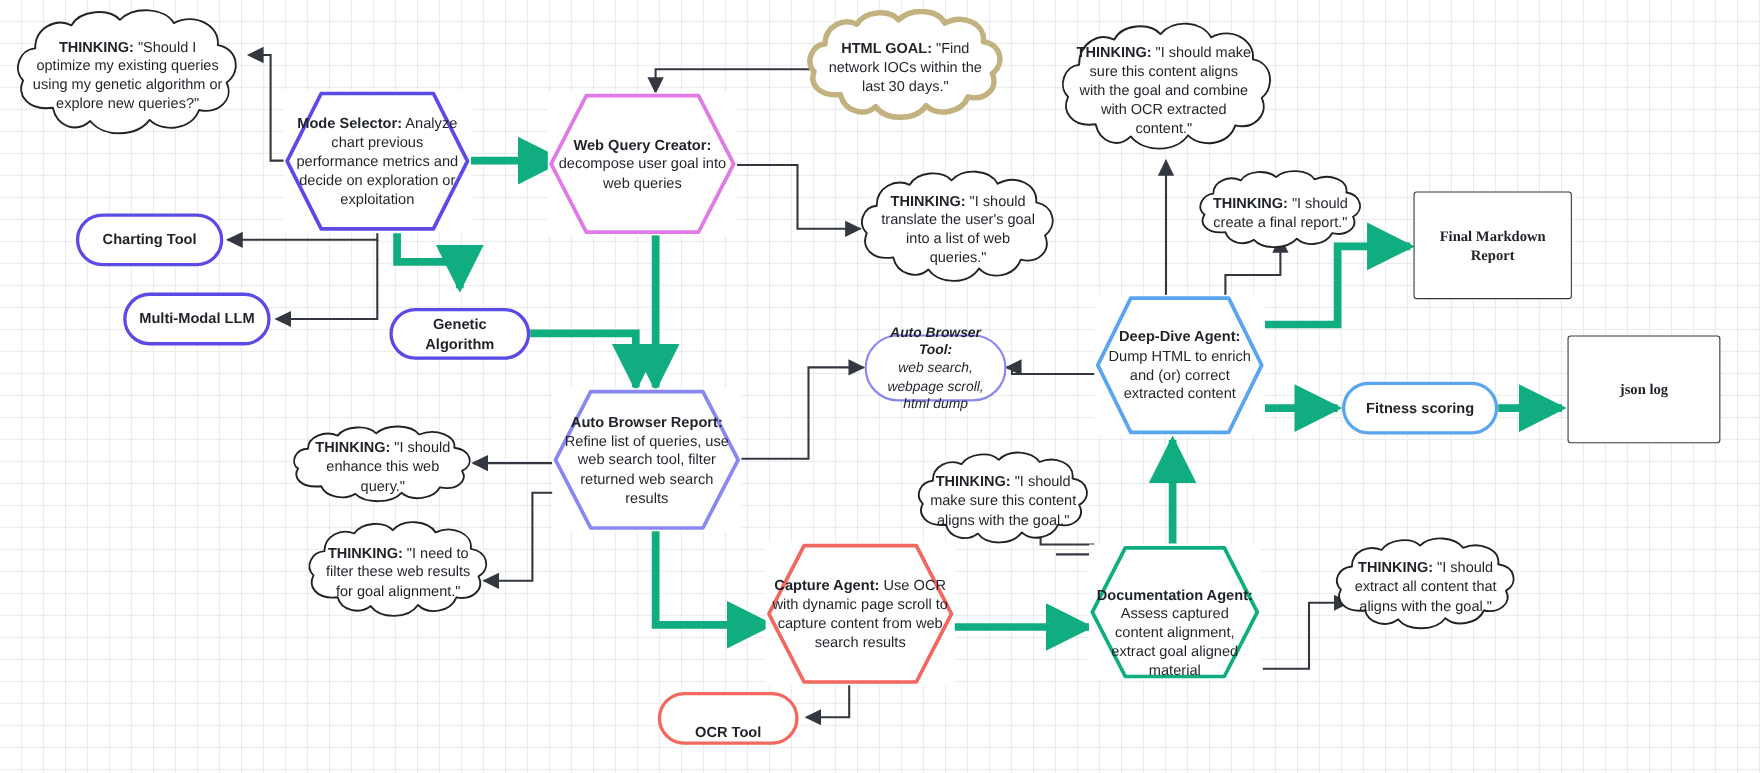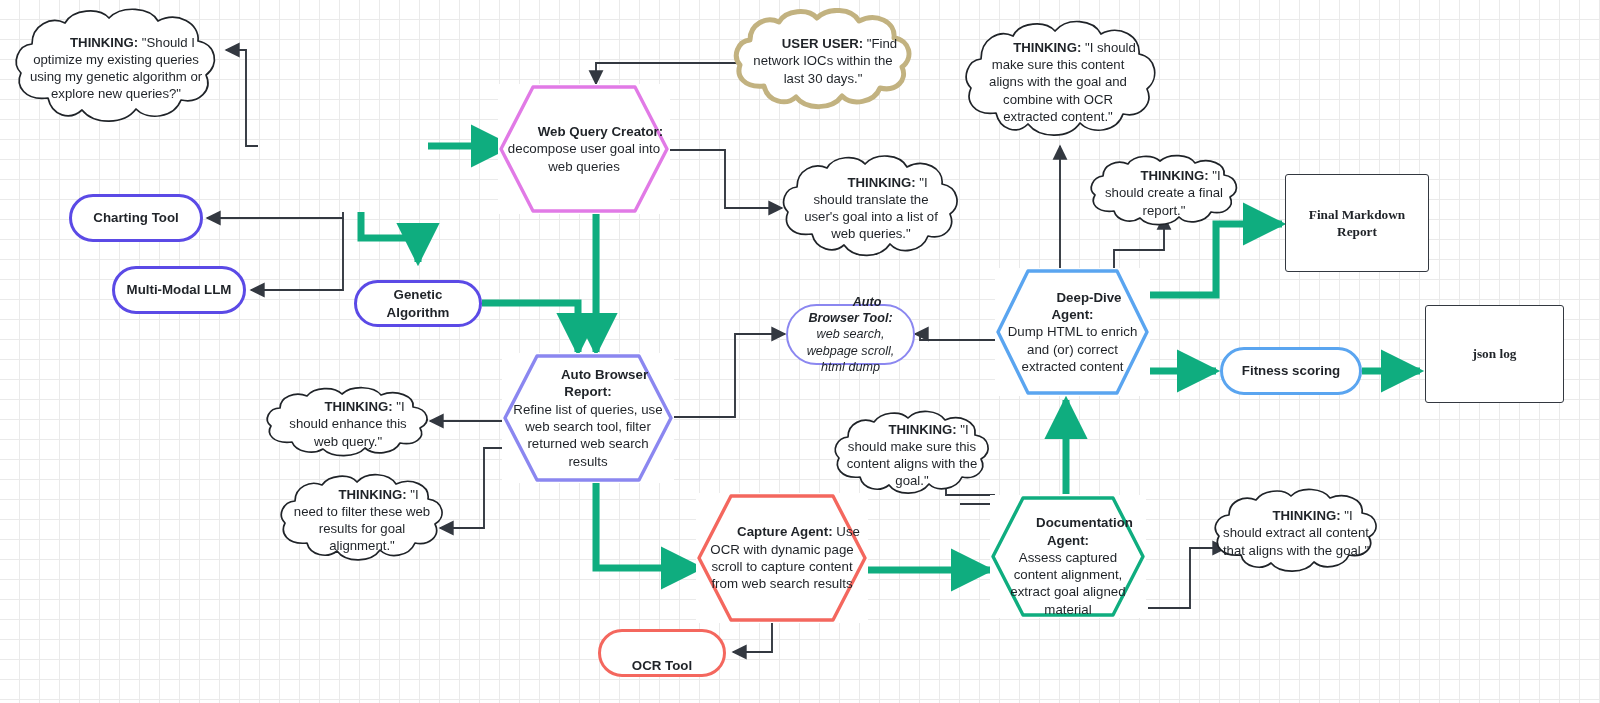--- a/index.html
+++ b/index.html
@@ -31,21 +31,21 @@
     position: absolute;
     display: flex;
     align-items: center;
     justify-content: center;
     text-align: center;
     color: #1f2328;
     line-height: 1.30;
     z-index: 3;
   }
   .node .txt { width: 100%; padding: 0 6px; }
-  .node b { font-weight: bold; margin-left: 33px; }
+  .node b { font-weight: bold; }
 
   
   .hex {
     background: #ffffff;
   }
   .hex .hexbg {
     position: absolute;
     left: 0; top: 0; right: 0; bottom: 0;
     z-index: -1;
   }
@@ -144,20 +144,29 @@
       <path d="M1066,494 L1066,400" marker-end="url(#ah-green)"></path>
 
       <path d="M1120,295 L1216,295 L1216,224 L1282,224" marker-end="url(#ah-green)"></path>
 
       <path d="M1129,371 L1216,371" marker-end="url(#ah-green)"></path>
 
       <path d="M1362,371 L1420,371" marker-end="url(#ah-green)"></path>
     </g>
   </svg>
 
+  <div class="node hex" style="left:258px; top:82px; width:170px; height:129px;">
+    <svg class="hexbg" viewBox="0 0 170 129" preserveAspectRatio="none">
+      <polygon points="34,3 136,3 167,64.5 136,126 34,126 3,64.5" fill="#ffffff" stroke="#5b4ae6" stroke-width="3.4" stroke-linejoin="round"></polygon>
+    </svg>
+    <div class="txt">
+      <b>Mode Selector:</b>
+      <span>Analyze chart previous performance metrics and decide on exploration or exploitation</span>
+    </div>
+  </div>
 
   <div class="node hex" style="left:498px; top:84px; width:172px; height:130px;">
     <svg class="hexbg" viewBox="0 0 172 130" preserveAspectRatio="none">
       <polygon points="35,3 137,3 169,65 137,127 35,127 3,65" fill="#ffffff" stroke="#e17ae6" stroke-width="3.4" stroke-linejoin="round"></polygon>
     </svg>
     <div class="txt">
       <b>Web Query Creator:</b><br>
       <span>decompose user goal into web queries</span>
     </div>
   </div>
@@ -238,21 +247,21 @@
 
   <div class="node cloud" style="left:730px; top:8px; width:186px; height:106px;">
     <svg class="cloudbg" viewBox="0 0 186 106" preserveAspectRatio="none">
       <path d="M34,78 C14,80 6,68 10,57 C2,48 8,33 20,32 C20,16 36,8 49,14
                C56,2 78,0 87,10 C98,-1 122,0 129,13 C146,4 166,14 164,30
                C180,32 184,50 172,59 C178,72 166,84 150,80
                C144,95 122,98 112,88 C102,102 76,102 66,89
                C56,98 38,94 34,78 Z" fill="#ffffff" stroke="#c2b280" stroke-width="5" stroke-linejoin="round"></path>
     </svg>
     <div class="txt" style="padding:0 18px;">
-      <b>USER USER:</b><span> "Find network IOCs within the last 30 days."</span>
+      <b>HTML GOAL:</b><span> "Find network IOCs within the last 30 days."</span>
     </div>
   </div>
 
   <div class="node cloud" style="left:10px; top:6px; width:212px; height:124px;">
     <svg class="cloudbg" viewBox="0 0 212 124" preserveAspectRatio="none">
       <path d="M38,92 C15,95 5,80 11,67 C1,57 8,39 22,38 C22,19 41,10 55,17
                C63,3 89,1 99,12 C112,-1 140,1 148,15 C167,5 190,17 188,35
                C206,38 210,59 196,69 C203,84 189,98 171,94
                C164,112 138,115 126,103 C114,119 84,119 72,104
                C60,115 42,110 38,92 Z" fill="#ffffff" stroke="#1f2328" stroke-width="1.7" stroke-linejoin="round"></path>

